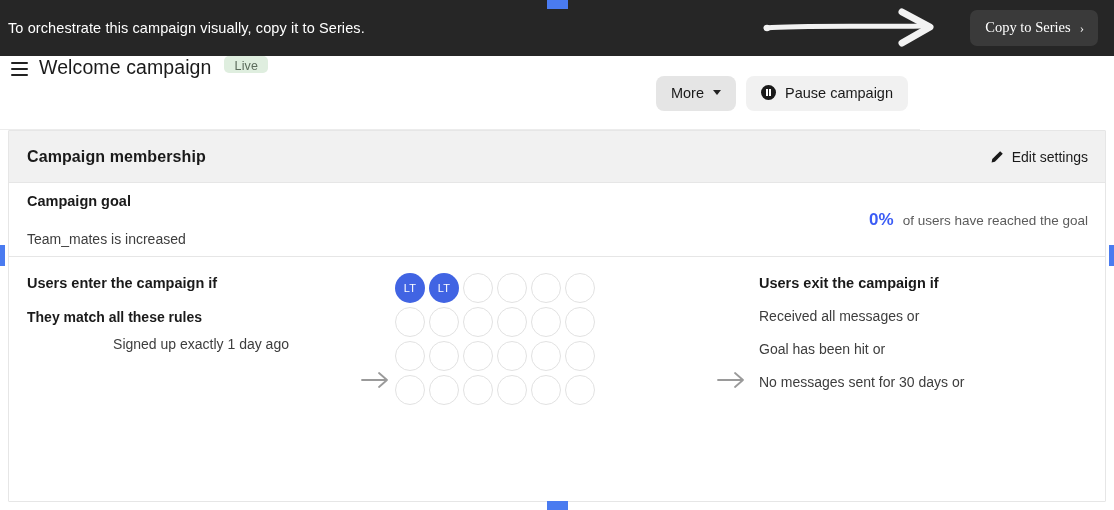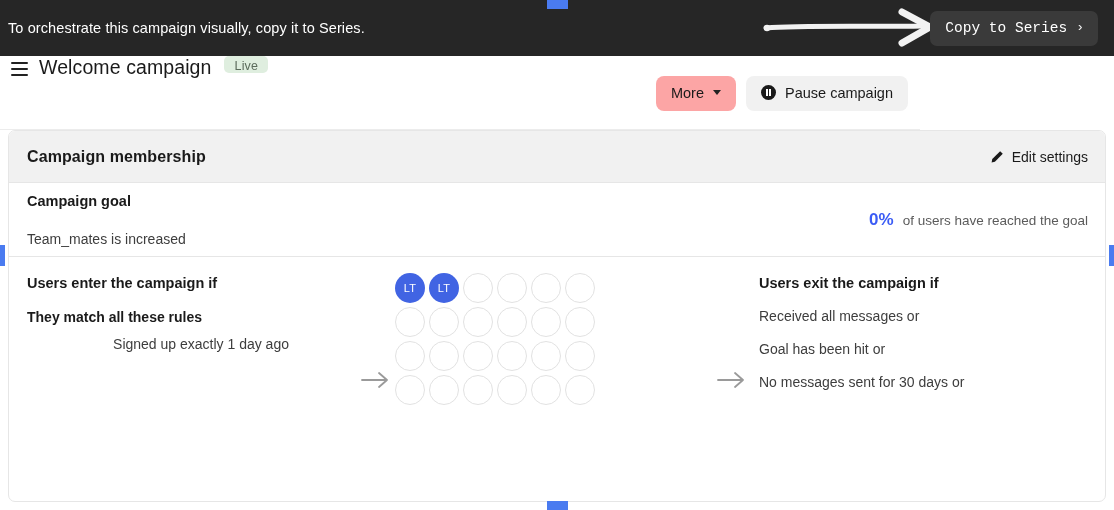--- a/index.html
+++ b/index.html
@@ -30,21 +30,21 @@
   }
   .copy-btn {
     background: #3a3a3a;
     color: #ffffff;
     font-size: 14.5px;
     border: none;
     border-radius: 7px;
     padding: 9px 14px 10px 15px;
     display: flex; align-items: center; gap: 9px;
     cursor: pointer;
-    font-family: Liberation Mono, monospace;
+    font-family: Liberation Serif, serif;
   }
   .copy-btn .chev { font-size: 13px; opacity: .95; }
   .draw-arrow {
     position: absolute; left: 762px; top: 8px; width: 190px; height: 40px;
     pointer-events: none;
   }
 
   
   .page-header {
     position: absolute; left: 0; top: 56px; width: 920px; height: 74px;
@@ -69,21 +69,21 @@
     font-size: 12.5px;
     padding: 3px 10px 0;
     border-radius: 5px;
     letter-spacing: .2px;
   }
   .header-actions {
     position: absolute; right: 12px; top: 0; height: 74px;
     display: flex; align-items: center; gap: 10px;
   }
   .btn-more {
-    background: #fca5a5; border: none; border-radius: 8px;
+    background: #e5e5e5; border: none; border-radius: 8px;
     padding: 9px 15px 10px; font-size: 14.5px; color: #1a1a1a;
     display: flex; align-items: center; gap: 9px; cursor: pointer;
     font-family: "Liberation Sans", sans-serif;
   }
   .caret-down {
     width: 0; height: 0; border-left: 4.5px solid transparent;
     border-right: 4.5px solid transparent; border-top: 5.5px solid #222;
   }
   .btn-pause {
     background: #f1f1f1; border: none; border-radius: 8px;
@@ -95,21 +95,21 @@
     width: 15px; height: 15px; border-radius: 50%; background: #1a1a1a;
     display: inline-flex; align-items: center; justify-content: center; gap: 1.6px;
   }
   .pause-icon i { display: block; width: 1.8px; height: 7px; background: #fff; }
 
   
   .card {
     position: absolute; left: 8px; top: 130px; width: 1098px; height: 372px;
     background: #ffffff;
     border: 1px solid #e6e6e6;
-    border-radius: 7px;
+    border-radius: 1px;
     overflow: hidden;
   }
   .card-head {
     height: 52px; background: #f1f1f1;
     display: flex; align-items: center;
     border-bottom: 1px solid #e6e6e6;
     position: relative;
   }
   .card-head h2 {
     font-size: 16px; font-weight: bold; color: #1a1a1a; margin-left: 18px;

